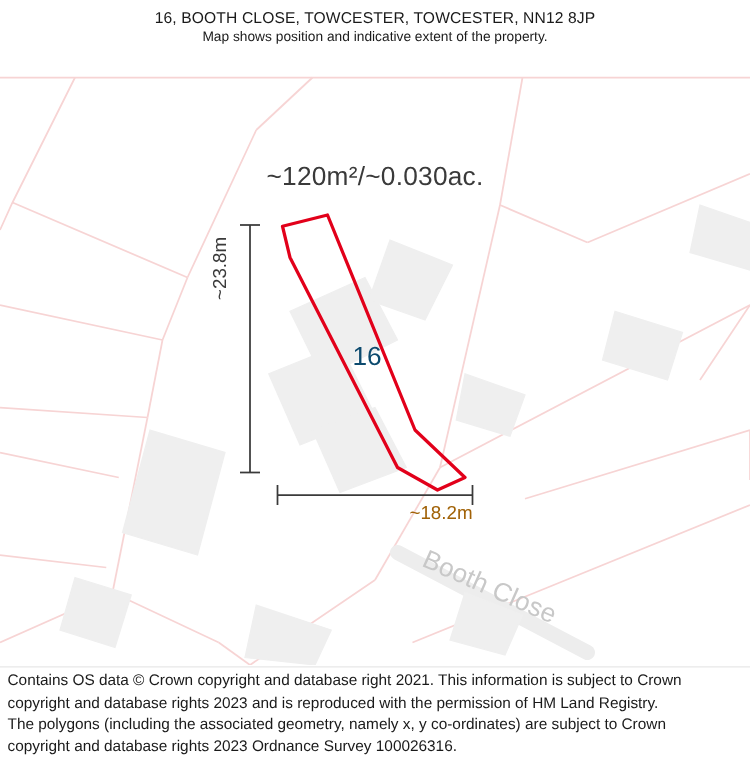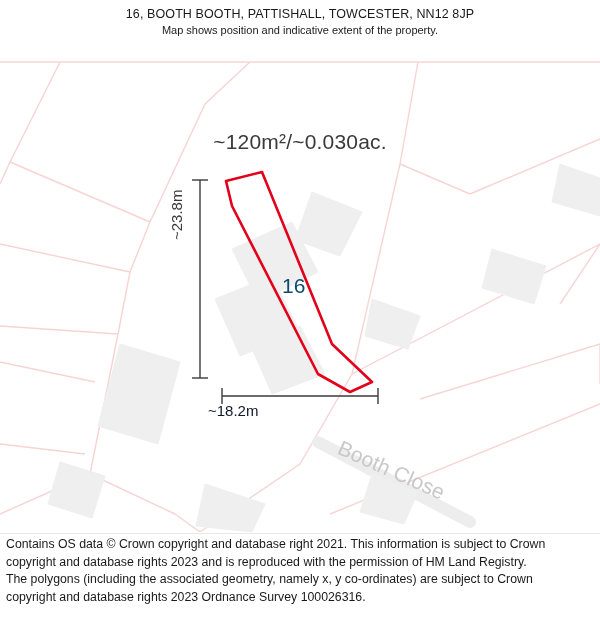--- a/index.html
+++ b/index.html
@@ -75,25 +75,25 @@
     left: 168px;
     font-size: 15px;
     color: #3a3a3a;
     transform: rotate(-90deg);
     transform-origin: left top;
     white-space: nowrap;
   }
   .dim-horz {
     position: absolute;
     top: 358px;
-    left: 208px;
+    left: 222px;
     width: 156px;
-    text-align: left;
+    text-align: right;
     font-size: 15px;
-    color: #0f172a;
+    color: #a16207;
   }
   .road-label {
     position: absolute;
     top: 392px;
     left: 344px;
     font-size: 21px;
     color: #c8c8c8;
     transform: rotate(24deg);
     transform-origin: left top;
     white-space: nowrap;
@@ -118,21 +118,21 @@
     height: 1px;
     background: #e8e8e8;
   }
 </style>
 </head>
 <body>
 
 <div class="page">
 
   <div class="header">
-    <div class="title">16, BOOTH BOOTH, PATTISHALL, TOWCESTER, NN12 8JP</div>
+    <div class="title">16, BOOTH CLOSE, TOWCESTER, TOWCESTER, NN12 8JP</div>
     <div class="subtitle">Map shows position and indicative extent of the property.</div>
   </div>
 
   <div class="map-wrap">
 
     <svg class="map-svg" width="600" height="488" viewBox="0 0 600 488">
 
       <g stroke="#f7d4d4" stroke-width="1.4" fill="none">
         <path d="M0 18 L600 18"></path>
         <path d="M60 18 L10 118 L0 140"></path>

